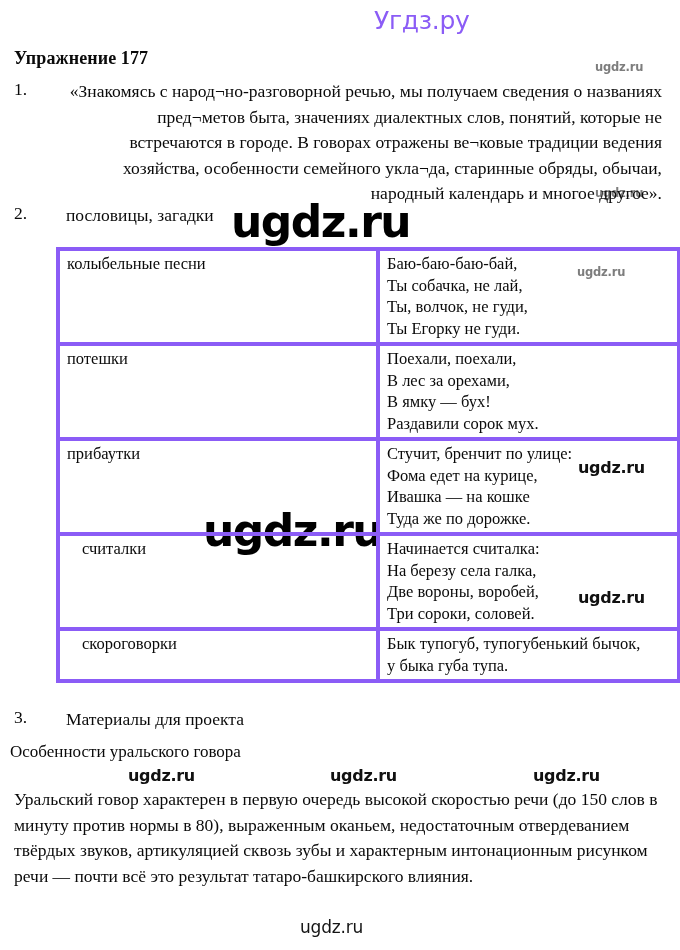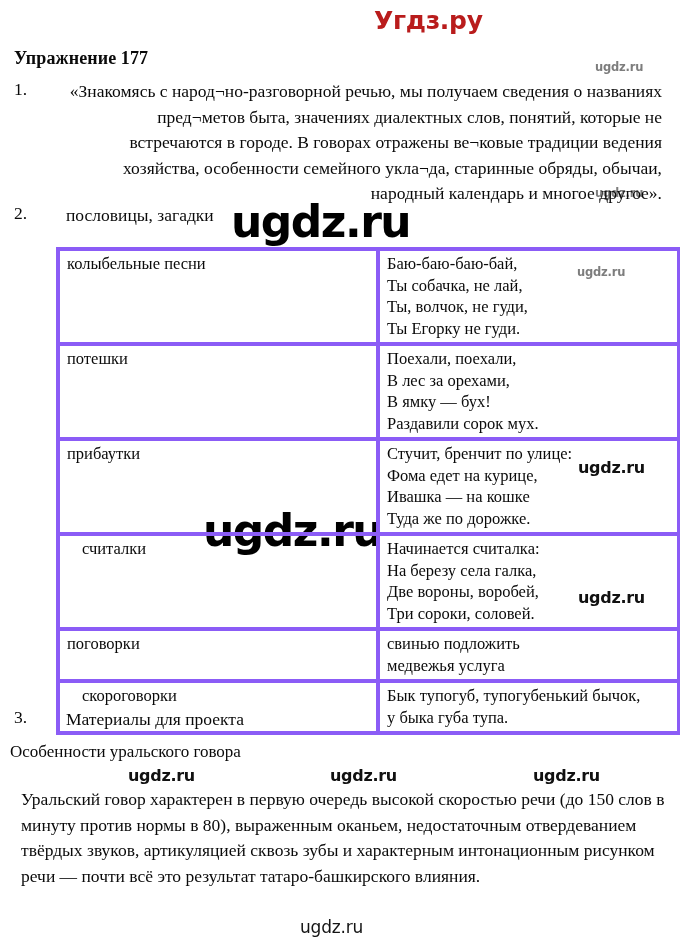--- a/index.html
+++ b/index.html
@@ -16,24 +16,24 @@
     color: #0a0a0a;
     -webkit-font-smoothing: antialiased;
   }
 
   
   .site-logo {
     position: absolute;
     top: 6px;
     left: 374px;
     font-family: "DejaVu Sans", "Liberation Sans", sans-serif;
-    font-weight: bold;
+    font-weight: normal;
     font-size: 25px;
     letter-spacing: -0.3px;
-    color: #b91c1c;
+    color: #8b5cf6;
     white-space: nowrap;
   }
 
   
   .wm {
     position: absolute;
     font-family: "DejaVu Sans", "Liberation Sans", sans-serif;
     white-space: nowrap;
     pointer-events: none;
     text-align: right;
@@ -99,21 +99,21 @@
 
   .subhead {
     position: absolute;
     left: 10px;
     top: 742px;
     font-size: 17px;
   }
 
   #para-final {
     position: absolute;
-    left: 21px;
+    left: 14px;
     top: 787px;
     width: 650px;
     font-size: 17.5px;
     line-height: 25.5px;
   }
 
   
   .folklore-table {
     position: absolute;
     left: 56px;
@@ -208,27 +208,20 @@
     </tr>
     <tr class="row-tall">
       <td class="term indented">считалки</td>
       <td class="examples">
         <span class="line">Начинается считалка:</span>
         <span class="line">На березу села галка,</span>
         <span class="line">Две вороны, воробей,</span>
         <span class="line">Три сороки, соловей.</span>
       </td>
     </tr>
-    <tr class="row-short">
-      <td class="term">поговорки</td>
-      <td class="examples">
-        <span class="line">свинью подложить</span>
-        <span class="line">медвежья услуга</span>
-      </td>
-    </tr>
     <tr class="row-xshort">
       <td class="term indented">скороговорки</td>
       <td class="examples">
         <span class="line">Бык тупогуб, тупогубенький бычок,</span>
         <span class="line">у быка губа тупа.</span>
       </td>
     </tr>
   </tbody>
 </table>
 

